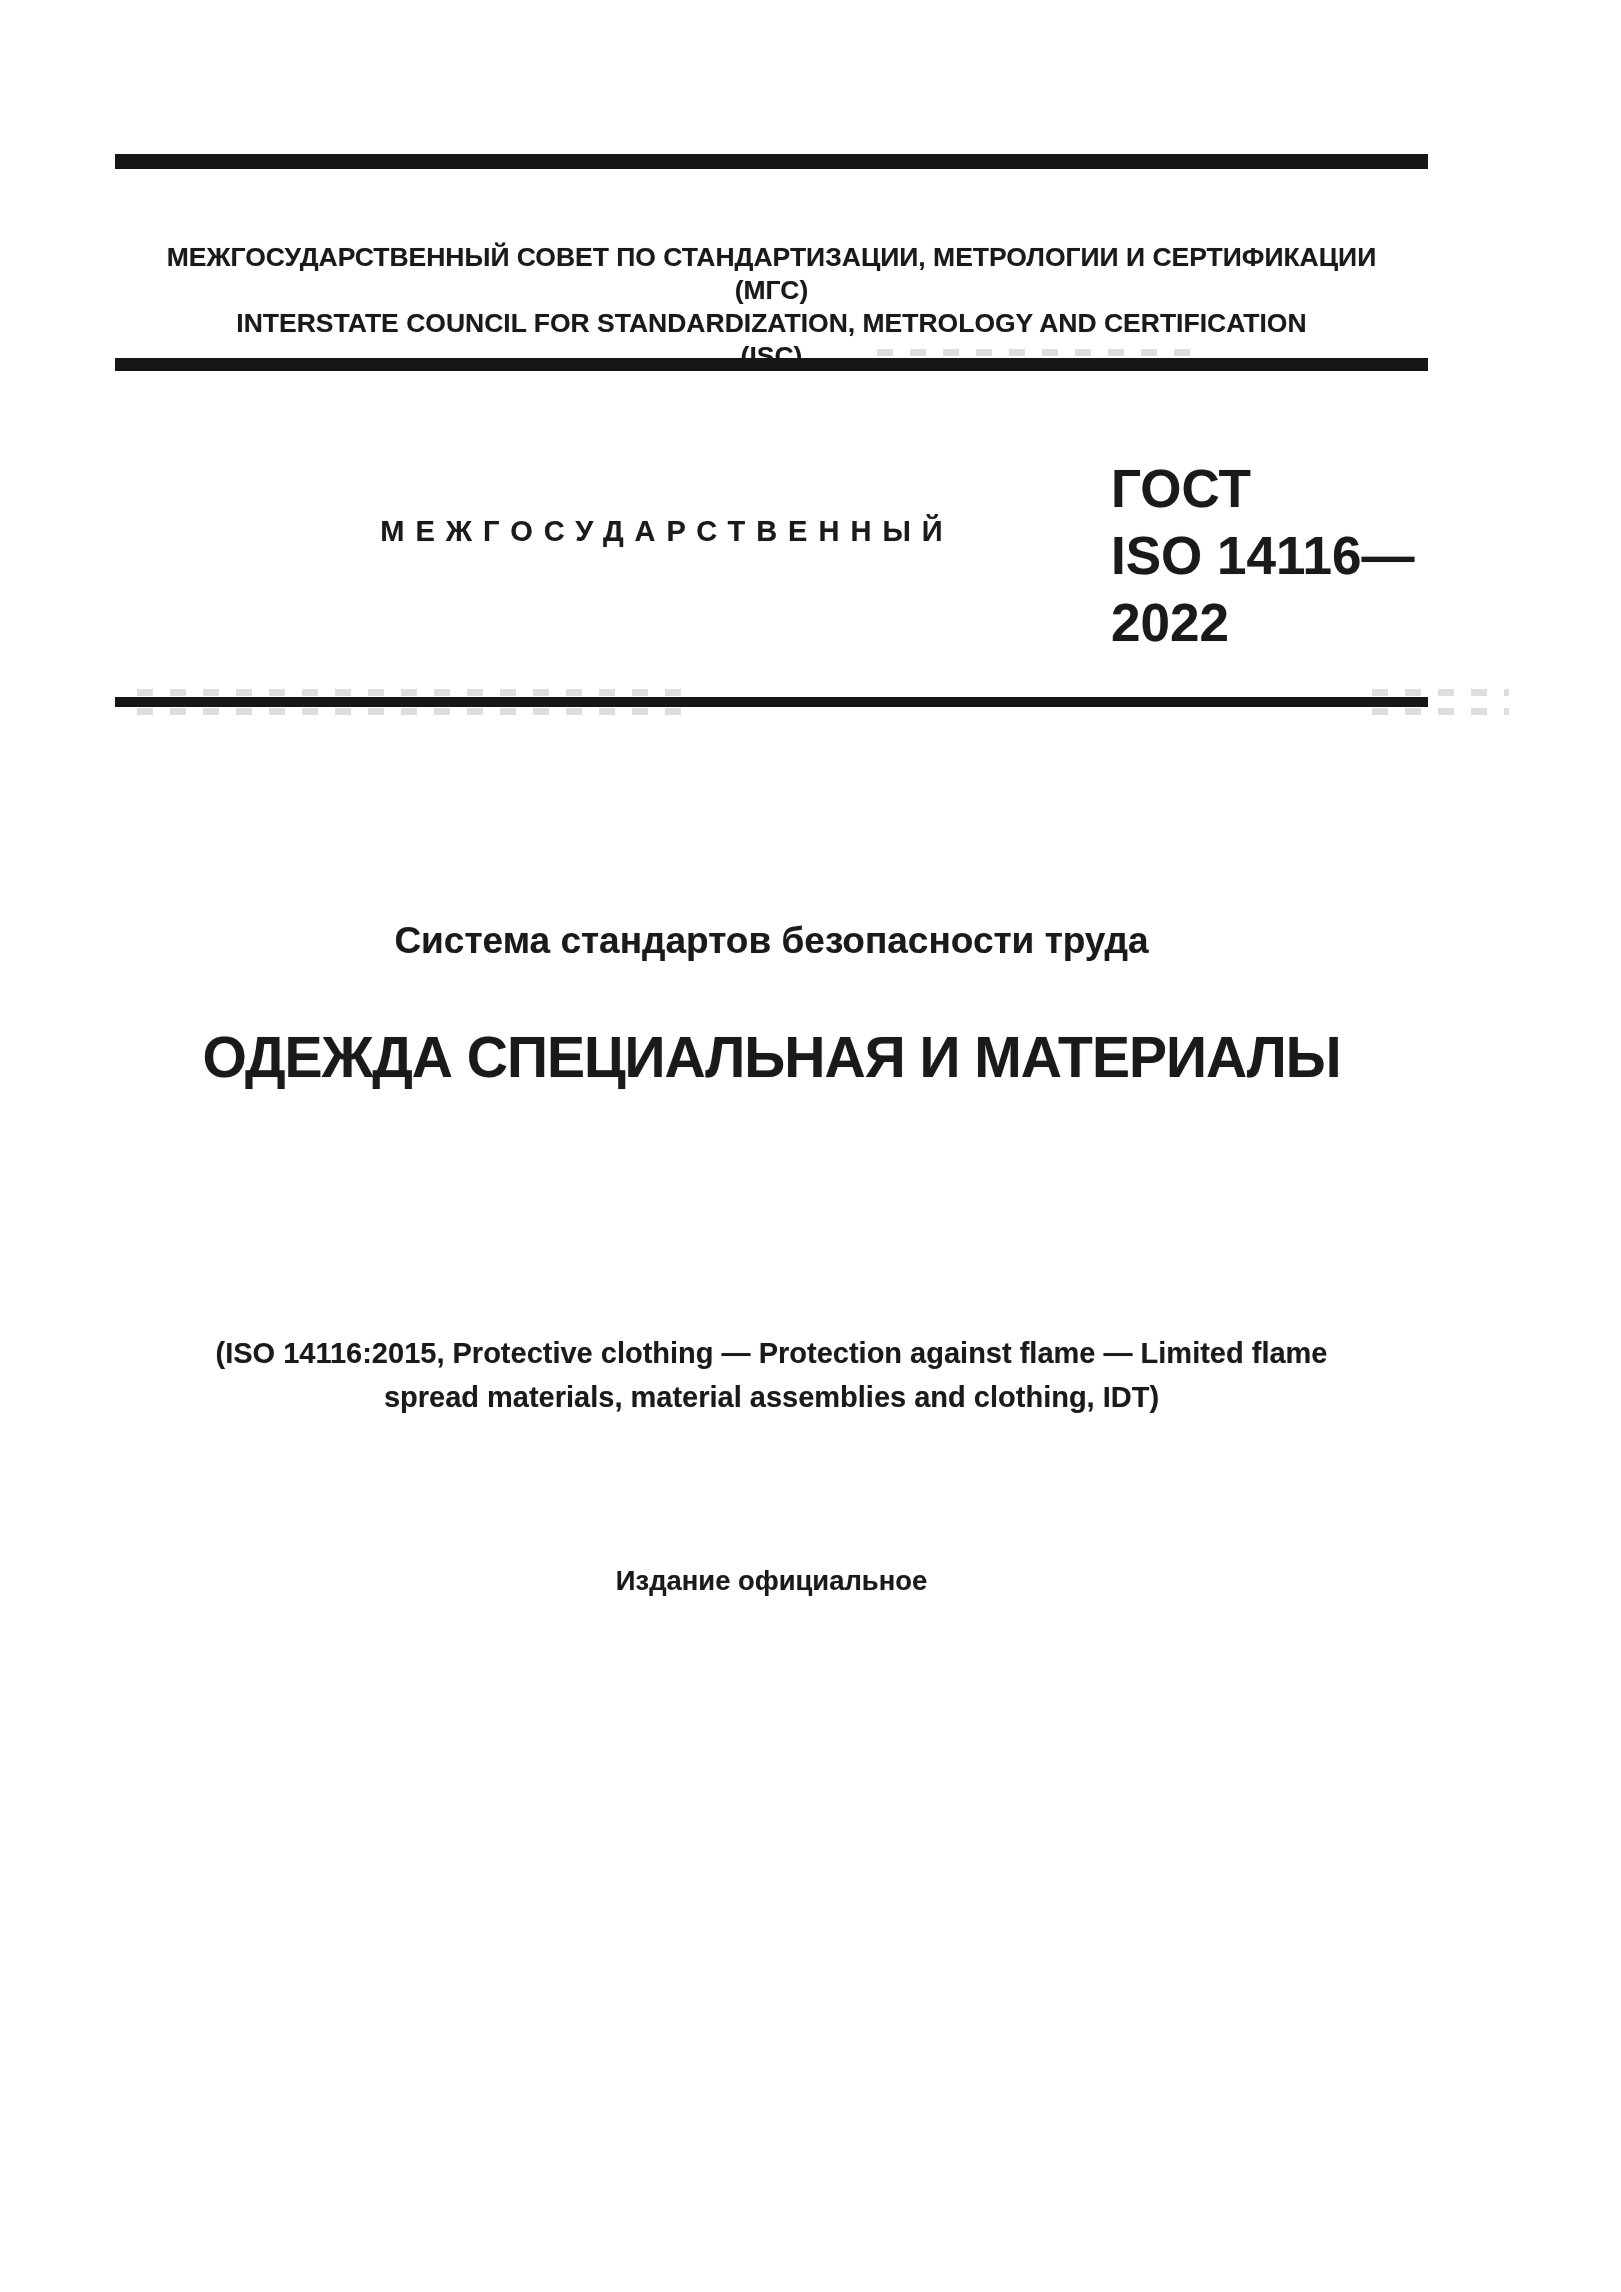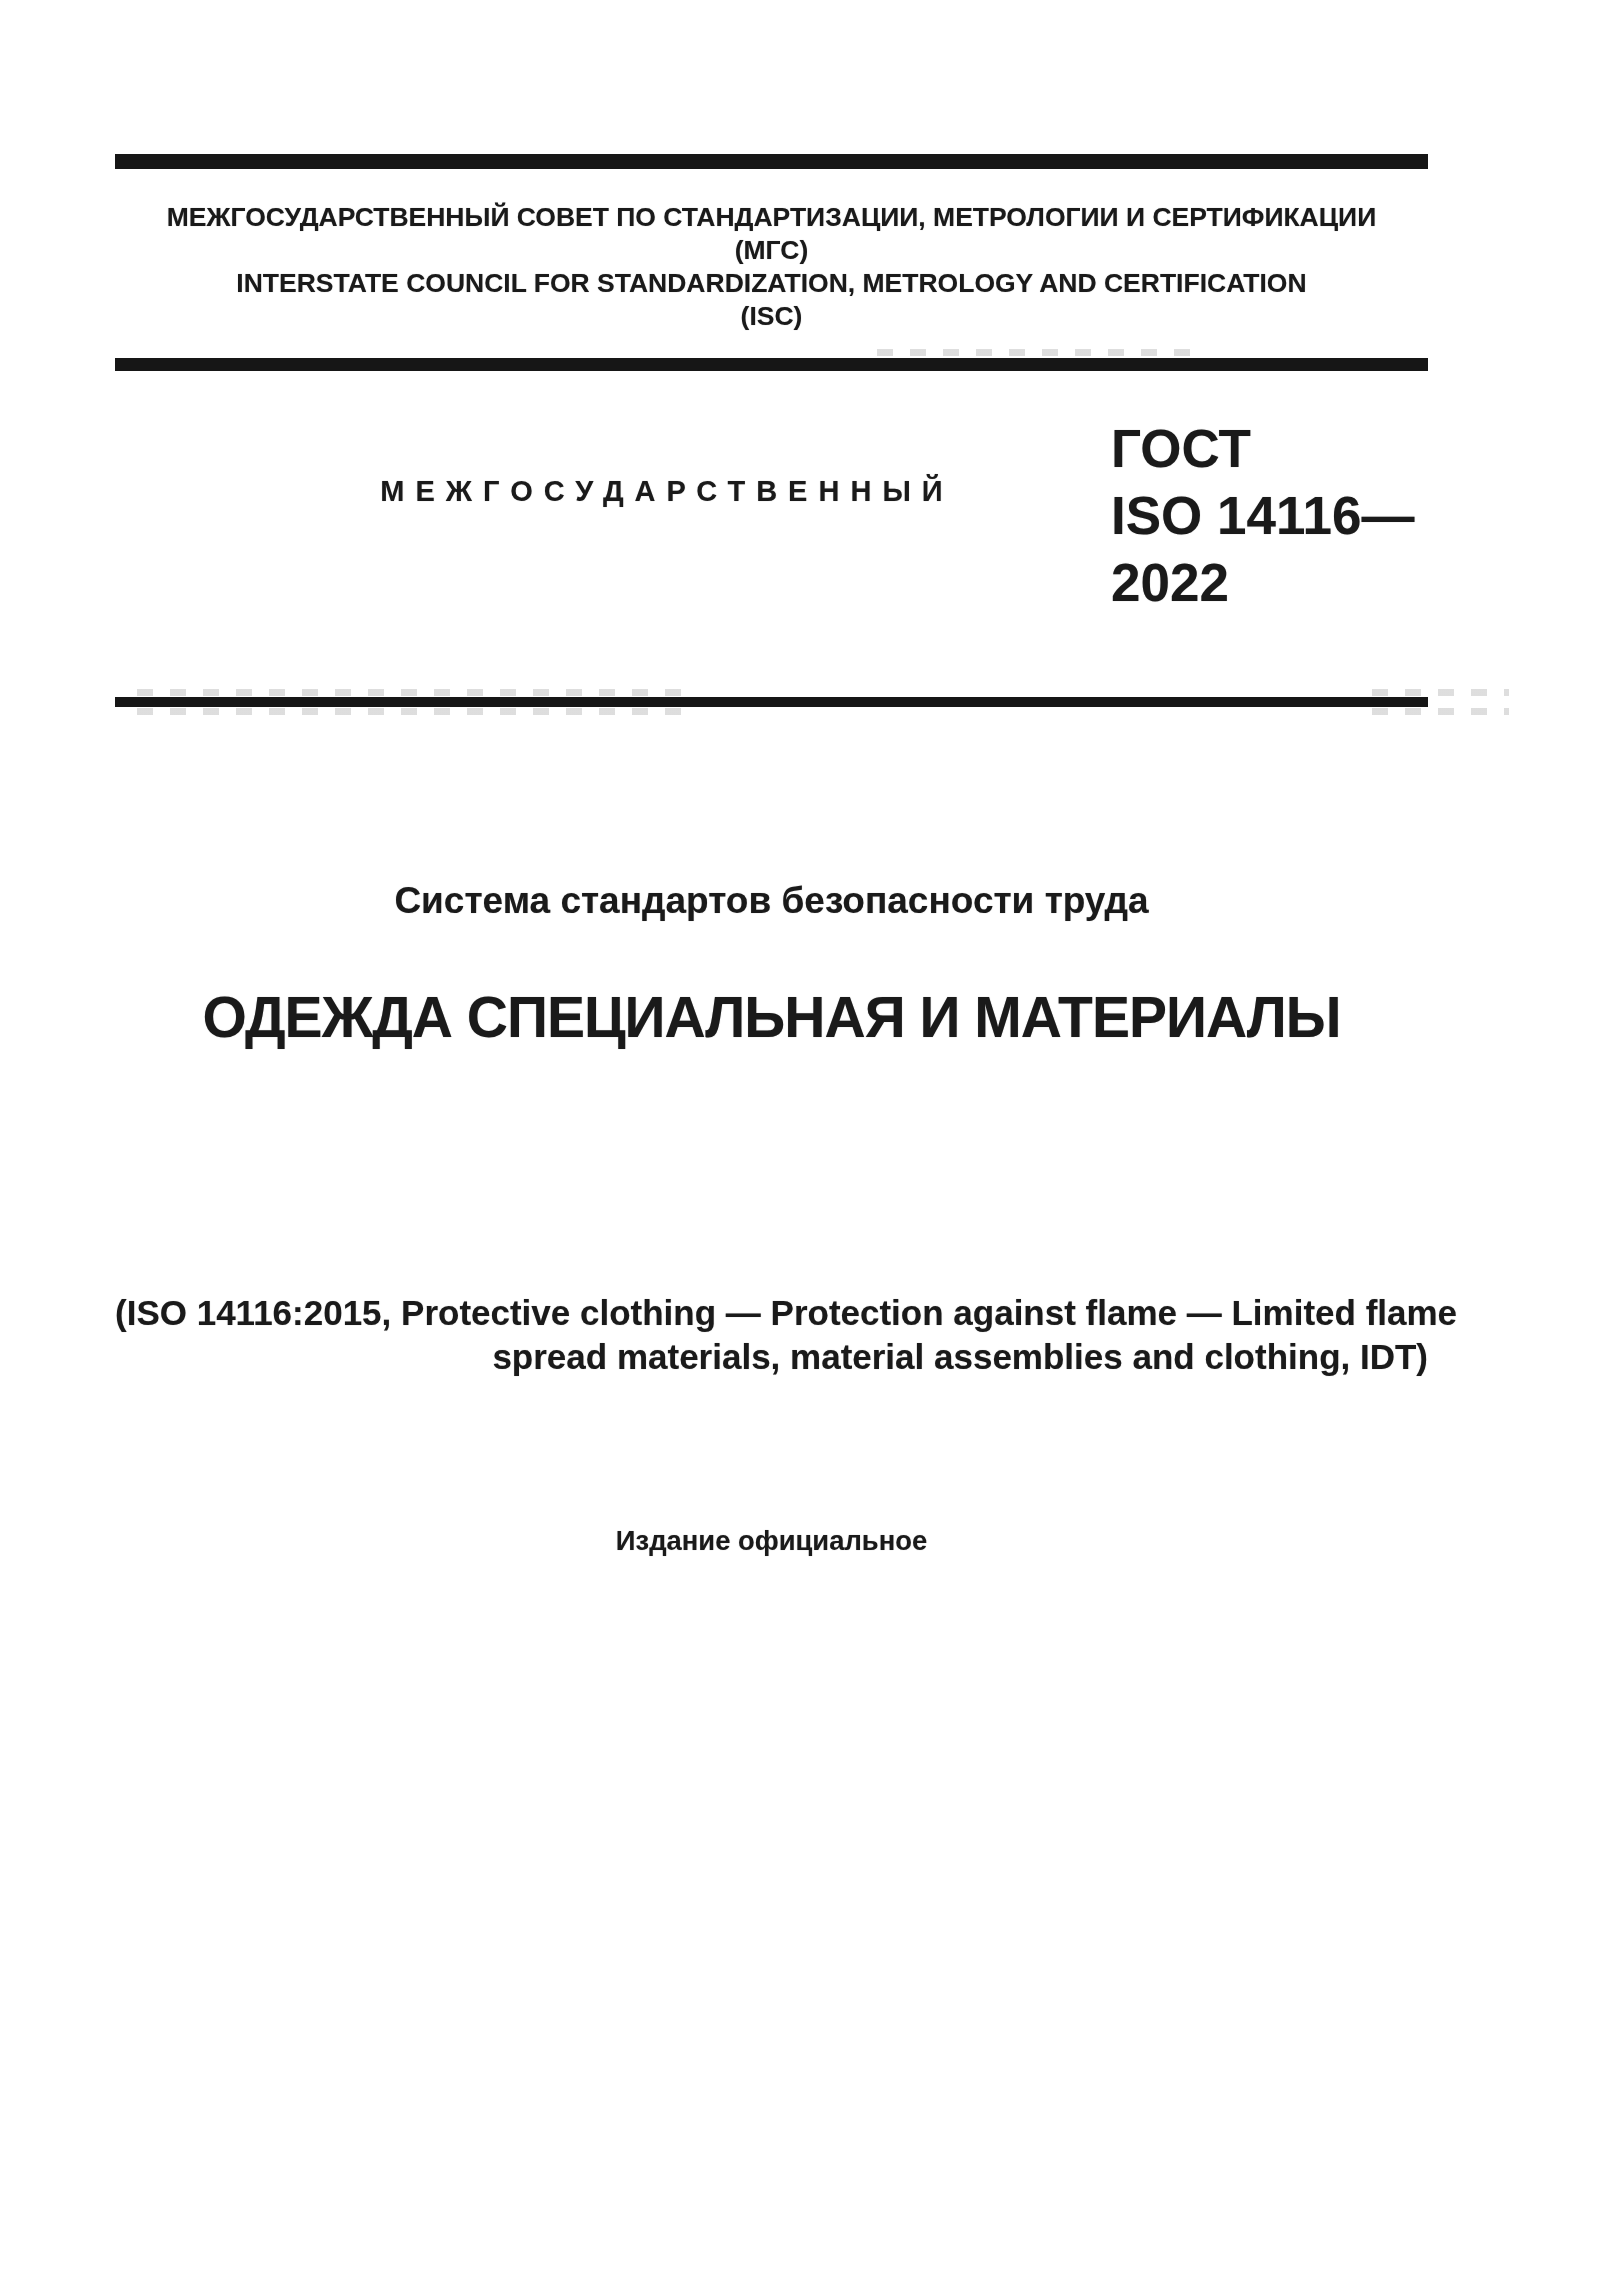--- a/index.html
+++ b/index.html
@@ -38,20 +38,21 @@
   .artifact-bar3-up   { left: 137px;  top: 689px; width: 549px; }
   .artifact-bar3-down { left: 137px;  top: 708px; width: 549px; }
   .artifact-bar3-up2  { left: 1372px; top: 689px; width: 137px; }
   .artifact-bar3-down2{ left: 1372px; top: 708px; width: 137px; }
 
   .txt {
     position: absolute;
     font-weight: bold;
     text-shadow: 0 0 1px rgba(26,26,26,0.35);
     white-space: nowrap;
+    margin-top: 40px;
   }
 
   .council-header {
     left: 115px;
     top: 201px;
     width: 1313px;
     text-align: center;
     font-size: 26.5px;
     line-height: 33px;
   }
@@ -101,22 +102,22 @@
     text-align: center;
     font-size: 43px;
     line-height: 63px;
     letter-spacing: -1px;
   }
 
   .iso-ref {
     left: 115px;
     top: 1291px;
     width: 1313px;
-    text-align: right;
-    font-size: 35px;
+    text-align: center;
+    font-size: 29px;
     line-height: 44px;
   }
 
   .edition {
     left: 115px;
     top: 1524px;
     width: 1313px;
     text-align: center;
     font-size: 27.4px;
     line-height: 33px;

